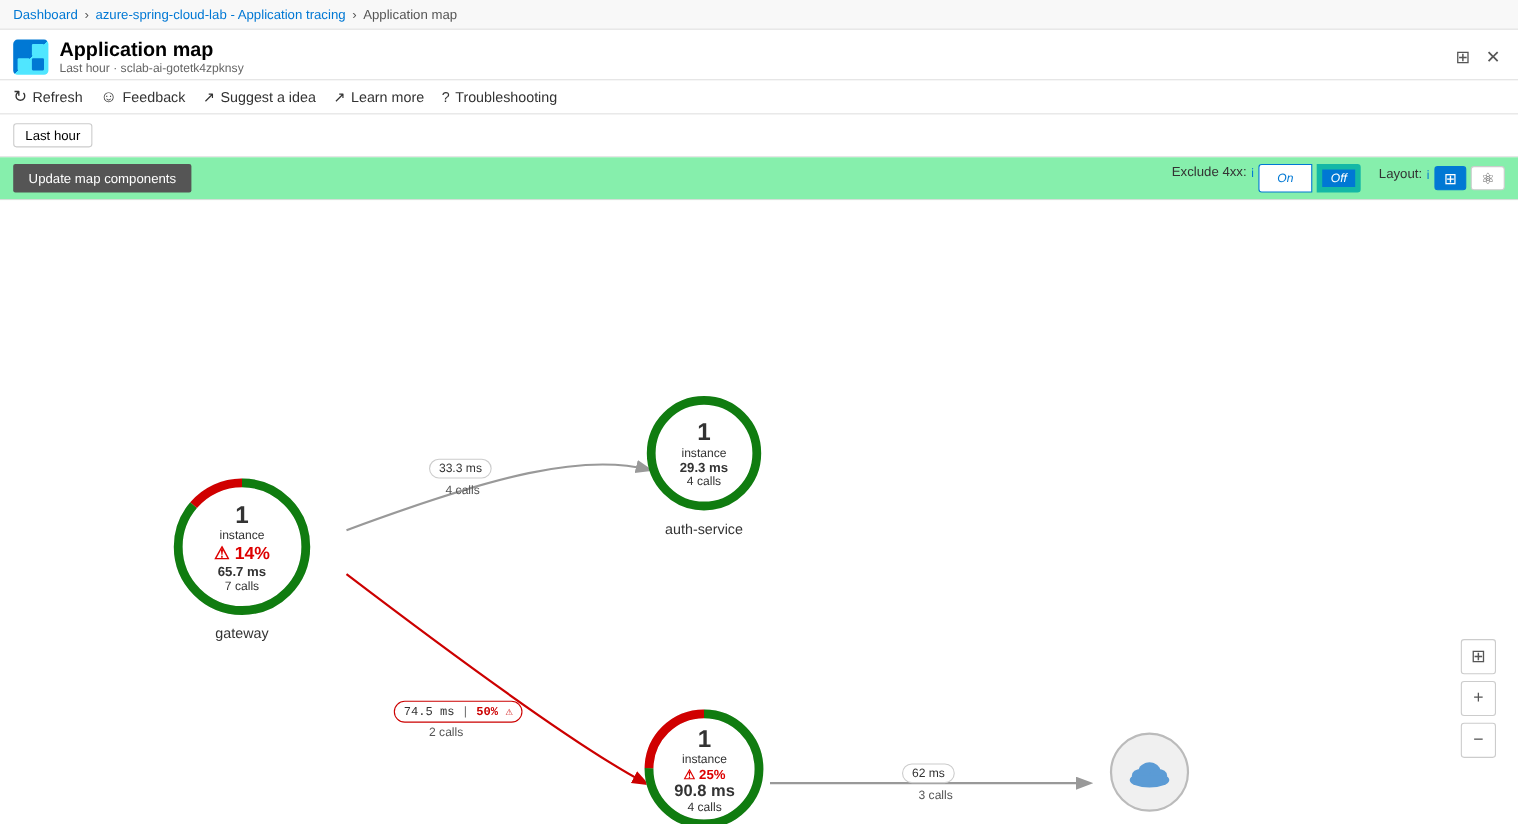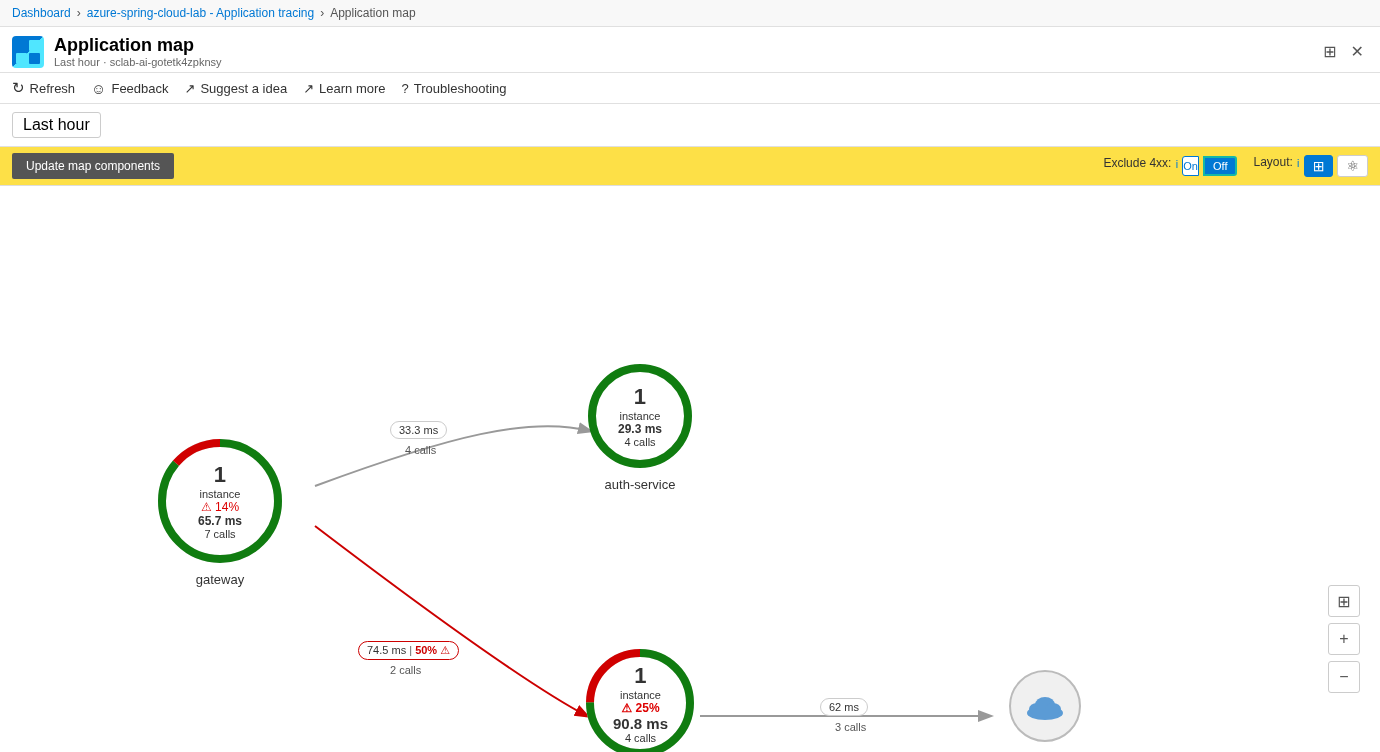--- a/index.html
+++ b/index.html
@@ -18,49 +18,49 @@
     .header-text p { font-size: 11px; color: #666; }
     .header-actions { display: flex; gap: 6px; }
     .header-icon-btn { background: none; border: none; cursor: pointer; color: #555; font-size: 16px; padding: 4px; }
 
     
     .toolbar { display: flex; align-items: center; gap: 16px; padding: 6px 12px; border-bottom: 1px solid #e0e0e0; }
     .toolbar-btn { display: flex; align-items: center; gap: 5px; background: none; border: none; cursor: pointer; color: #333; font-size: 13px; }
 
     
     .filter-bar { padding: 8px 12px; border-bottom: 1px solid #e0e0e0; display: flex; align-items: center; }
-    .last-hour-btn { border: 1px solid #ccc; border-radius: 3px; padding: 3px 10px; font-size: 16px; cursor: pointer; background: #fff; }
-
-    
-    .control-bar { display: flex; align-items: center; justify-content: space-between; padding: 6px 12px; background: #fde047; border-bottom: 1px solid #ddd; }
+    .last-hour-btn { border: 1px solid #ccc; border-radius: 3px; padding: 3px 10px; font-size: 12px; cursor: pointer; background: #fff; }
+
+    
+    .control-bar { display: flex; align-items: center; justify-content: space-between; padding: 6px 12px; background: #86efac; border-bottom: 1px solid #ddd; }
     .update-btn { background: #555; color: #fff; border: none; padding: 6px 14px; font-size: 12px; cursor: pointer; border-radius: 2px; }
     .control-right { display: flex; align-items: center; gap: 16px; font-size: 12px; }
     .toggle-group { display: flex; gap: 4px; }
-    .toggle-on { background: #fff; border: 1px solid #0078d4; border-radius: 3px 0 0 3px; padding: 2px 0; font-size: 11px; color: #0078d4; cursor: pointer; }
-    .toggle-off { background: #0078d4; border: 2px solid #14b8a6; border-radius: 0 3px 3px 0; padding: 2px 8px; font-size: 11px; color: #fff; cursor: pointer; }
+    .toggle-on { background: #fff; border: 1px solid #0078d4; border-radius: 3px 0 0 3px; padding: 2px 16px; font-size: 11px; color: #0078d4; cursor: pointer; font-style: italic; }
+    .toggle-off { background: #0078d4; border: 5px solid #14b8a6; border-radius: 0 3px 3px 0; padding: 2px 8px; font-size: 11px; color: #fff; cursor: pointer; font-style: italic; }
     .layout-btn { background: #0078d4; border: 1px solid #0078d4; border-radius: 3px; padding: 2px 8px; cursor: pointer; color: #fff; font-size: 14px; }
     .layout-btn2 { background: #fff; border: 1px solid #ccc; border-radius: 3px; padding: 2px 8px; cursor: pointer; color: #555; font-size: 14px; }
 
     
     .canvas { position: relative; width: 100%; height: calc(752px - 185px); overflow: hidden; background: #fff; }
 
     
     .node { position: absolute; display: flex; flex-direction: column; align-items: center; }
     .node-label { margin-top: 6px; font-size: 13px; color: #333; text-align: right; }
 
     
     .svg-canvas { position: absolute; top: 0; left: 0; width: 100%; height: 100%; pointer-events: none; }
 
     
     .zoom-controls { position: absolute; right: 20px; bottom: 60px; display: flex; flex-direction: column; gap: 6px; }
     .zoom-btn { width: 32px; height: 32px; border: 1px solid #ccc; border-radius: 3px; background: #fff; cursor: pointer; display: flex; align-items: center; justify-content: center; font-size: 16px; color: #555; }
 
     
     .edge-label { position: absolute; background: #fff; border: 1px solid #ccc; border-radius: 10px; padding: 2px 8px; font-size: 11px; white-space: nowrap; text-align: center; }
-    .edge-label-red { background: #fff; border: 1px solid #e00; color: #333; }
+    .edge-label-red { background: #fff; border: 1px solid #e00; color: #333; font-family: Liberation Mono, monospace; }
     .edge-sublabel { font-size: 11px; color: #555; text-align: center; }
   </style>
 </head>
 <body>
 
 <div class="breadcrumb">
   <a href="#" style="color:#0078d4;text-decoration:none;">Dashboard</a>
   <span>›</span>
   <a href="#" style="color:#0078d4;text-decoration:none;">azure-spring-cloud-lab - Application tracing</a>
   <span>›</span>
@@ -186,21 +186,21 @@
 
         <circle cx="65" cy="65" r="58" fill="none" stroke="#e0e0e0" stroke-width="8"></circle>
 
         <circle cx="65" cy="65" r="58" fill="none" stroke="#107c10" stroke-width="8" stroke-dasharray="314 365" stroke-dashoffset="0" transform="rotate(-90 65 65)"></circle>
 
         <circle cx="65" cy="65" r="58" fill="none" stroke="#d00000" stroke-width="8" stroke-dasharray="51 365" stroke-dashoffset="-314" transform="rotate(-90 65 65)"></circle>
       </svg>
       <div style="display:flex; flex-direction:column; align-items:center; justify-content:center; z-index:1;">
         <span style="font-size:22px; font-weight:700;">1</span>
         <span style="font-size:11px;">instance</span>
-        <span style="font-size:12px; color:#d00; font-weight:400;">
+        <span style="font-size:16px; color:#d00; font-weight:700;">
           <span style="color:#d00;">⚠</span>
           <span>14%</span>
         </span>
         <span style="font-size:12px; font-weight:600;">65.7 ms</span>
         <span style="font-size:11px;">7 calls</span>
       </div>
     </div>
     <div class="node-label">gateway</div>
   </div>
 

